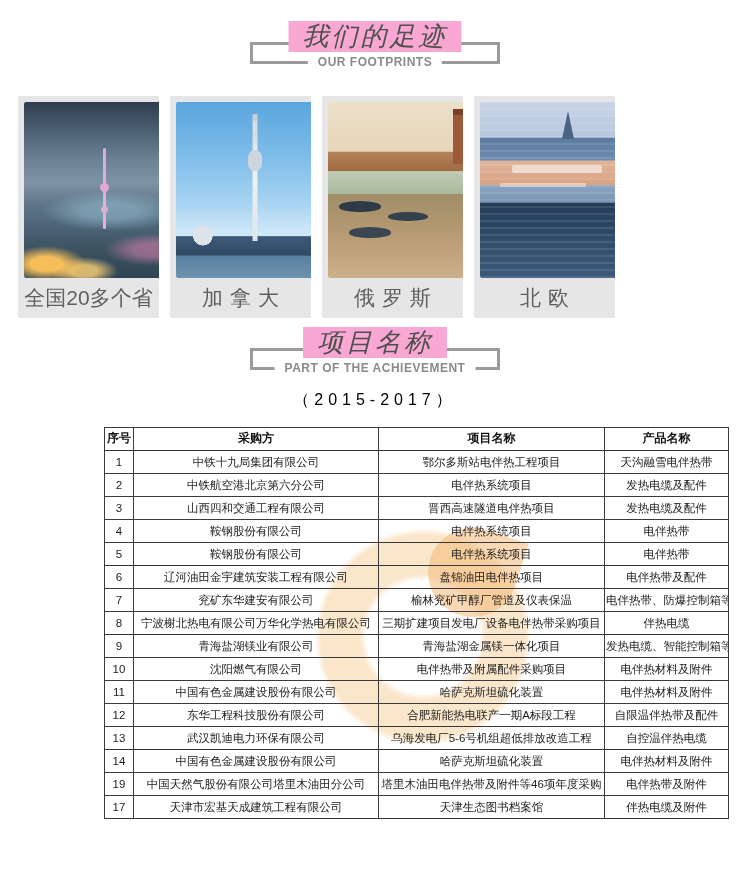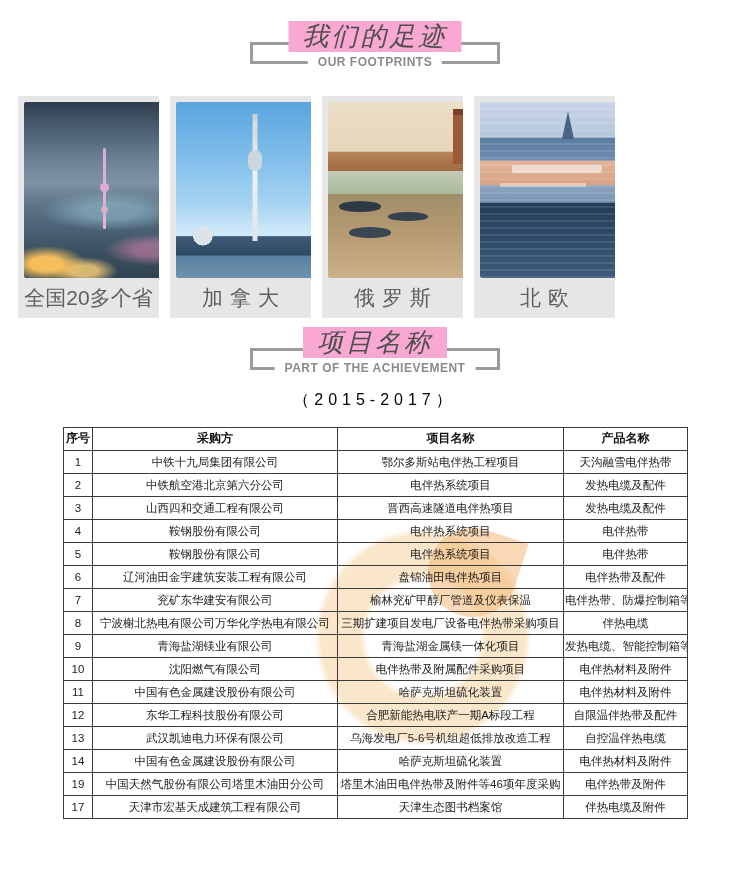--- a/index.html
+++ b/index.html
@@ -131,21 +131,21 @@
     background:radial-gradient(circle at 50% 50%,
       rgba(246,214,170,0) 0 32%, rgba(246,210,160,.55) 36% 58%, rgba(246,214,170,0) 62%);
   }
   .watermark::after{
     content:'';position:absolute;left:52%;top:6%;width:36%;height:36%;
     background:var(--watermark-orange,#f3b878);opacity:.55;
     border-radius:60% 0 60% 60%;transform:rotate(18deg);
   }
   table{
     position:relative;z-index:1;width:624px;table-layout:fixed;
-    border-collapse:collapse;background:transparent;
+    border-collapse:collapse;background:transparent;margin-left:41px;
   }
   col.c1{width:29px;} col.c2{width:245px;} col.c3{width:226px;} col.c4{width:124px;}
   th,td{
     border:1px solid var(--table-border,#3a3a3a);height:23px;
     text-align:center;vertical-align:middle;padding:0 1px;
     font-size:11.5px;line-height:1.1;white-space:nowrap;overflow:hidden;
   }
   th{font-weight:bold;font-size:12px;color:#111;}
   td{color:#1c1c1c;}
 </style>

